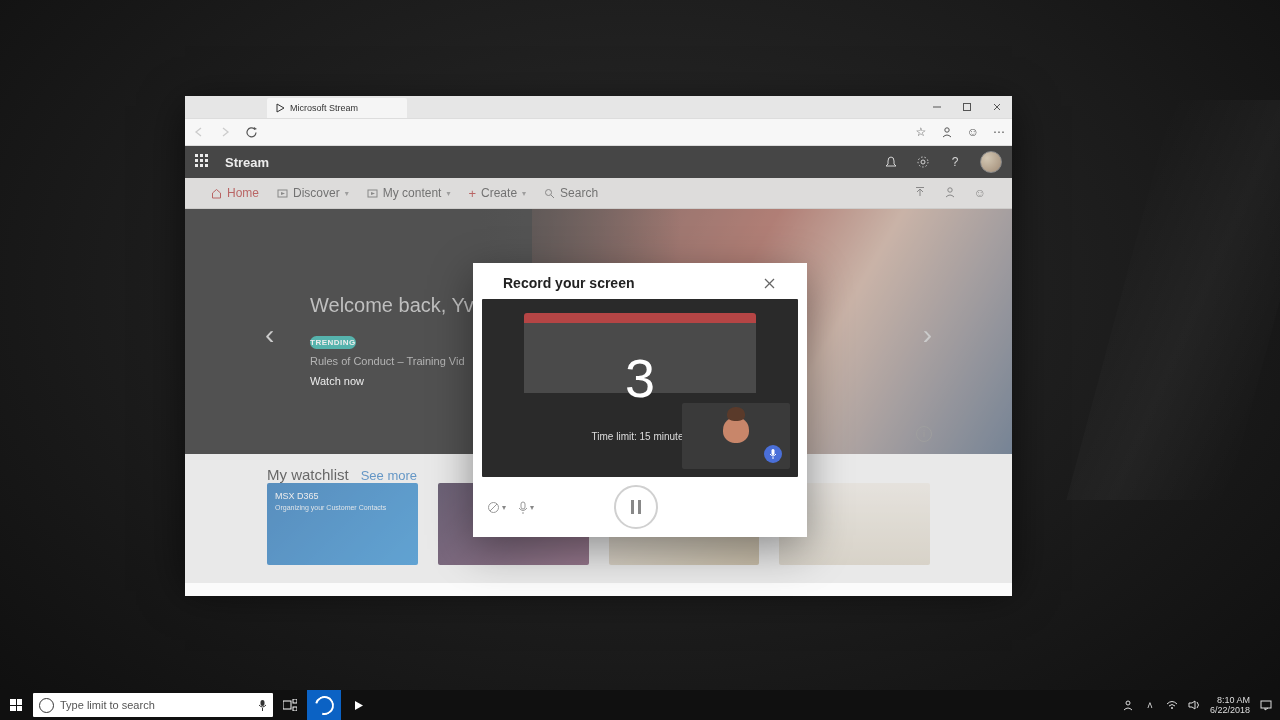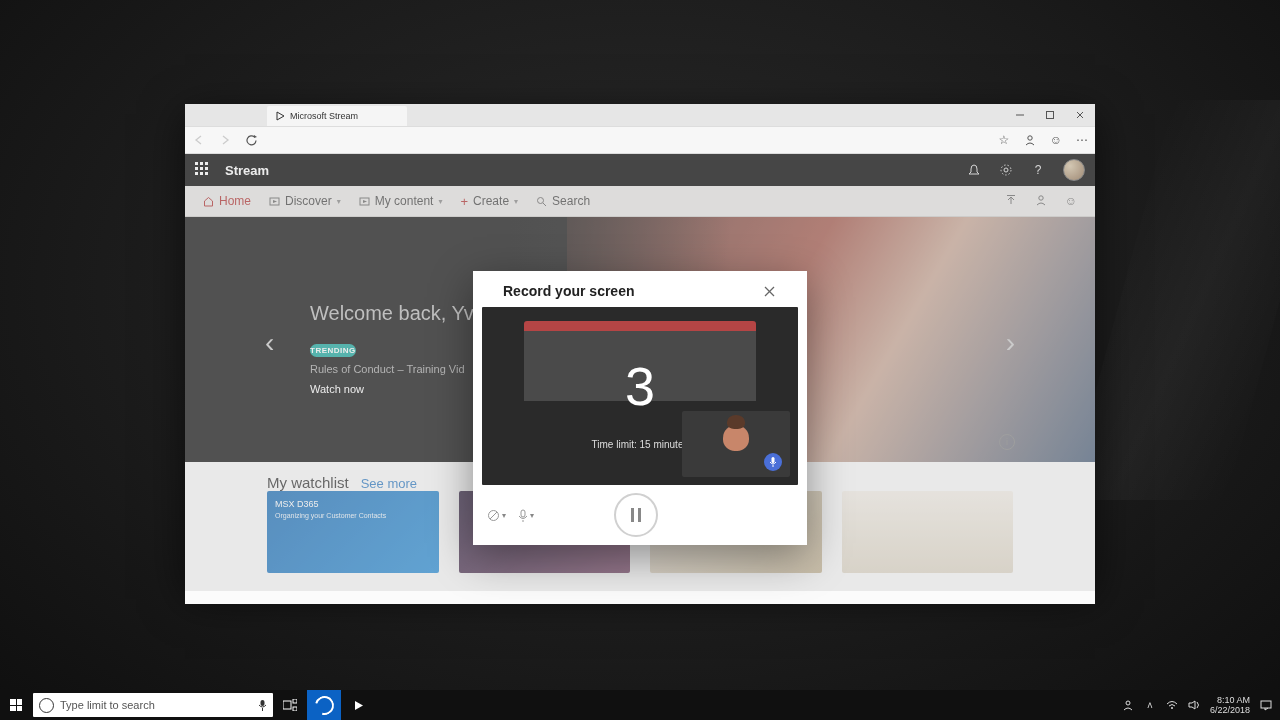--- a/index.html
+++ b/index.html
@@ -1,41 +1,41 @@
 <!DOCTYPE html>
 <html><head>
 <meta charset="utf-8">
 <style>
   html,body{margin:0;padding:0;width:1280px;height:720px;overflow:hidden;font-family:'Segoe UI',Arial,sans-serif;background:#1a1a1a;}
   .desktop{position:relative;width:1280px;height:720px;background:radial-gradient(ellipse 900px 600px at 50% 40%,#2b2b2b 0%,#1b1b1b 60%,#0f0f0f 100%);}
   
   .ray{position:absolute;right:0;top:100px;width:160px;height:400px;background:linear-gradient(100deg,rgba(255,255,255,0) 0%,rgba(255,255,255,0.04) 50%,rgba(255,255,255,0) 100%);transform:skewX(-15deg);}
   
-  .browser{position:absolute;left:185px;top:104px;width:910px;height:485px;background:#fff;box-shadow:0 10px 40px rgba(0,0,0,.6);}
+  .browser{position:absolute;left:185px;top:96px;width:827px;height:485px;background:#fff;box-shadow:0 10px 40px rgba(0,0,0,.6);}
   .tabstrip{height:22px;background:#e6e6e6;display:flex;align-items:flex-end;}
   .tab{margin-left:82px;height:20px;width:132px;background:#f5f5f5;border-top-left-radius:2px;border-top-right-radius:2px;display:flex;align-items:center;font-size:9px;color:#333;padding-left:8px;gap:5px;}
   .tab .ticon{width:10px;height:10px;display:flex;align-items:center;justify-content:center;}
   .winctrls{margin-left:auto;display:flex;}
   .winctrls div{width:30px;height:22px;display:flex;align-items:center;justify-content:center;color:#555;font-size:10px;}
   .addrbar{height:26px;background:#f7f7f7;border-top:1px solid #ddd;border-bottom:1px solid #ddd;display:flex;align-items:center;padding:0 6px;gap:10px;}
   .addrbar .nbtn{width:16px;height:16px;display:flex;align-items:center;justify-content:center;color:#888;}
   .addrbar .nbtn.disabled{color:#ccc;}
   .addrbar .urlbox{flex:1;height:18px;}
   .addrright{display:flex;gap:12px;align-items:center;color:#555;}
   .addrright div{width:14px;height:14px;display:flex;align-items:center;justify-content:center;font-size:12px;}
   
   .page{position:relative;height:437px;background:#000;}
   .o365bar{height:32px;background:#000;display:flex;align-items:center;padding:0 10px;color:#fff;}
   .waffle{width:16px;height:16px;display:grid;grid-template-columns:repeat(3,3px);grid-template-rows:repeat(3,3px);gap:2px;margin-right:14px;}
   .waffle span{background:#fff;}
   .o365bar .brand{font-size:13px;font-weight:600;}
   .o365right{margin-left:auto;display:flex;align-items:center;gap:18px;}
   .o365right .ibtn{width:14px;height:14px;color:#ddd;display:flex;align-items:center;justify-content:center;font-size:12px;}
   .avatar{width:20px;height:20px;border-radius:50%;background:radial-gradient(circle at 30% 30%,#d9c7a8,#8a6a4a);border:1px solid #666;}
-  .subnav{height:30px;background:#e9e7e5;border-bottom:1px solid #d0cecb;display:flex;align-items:center;padding:0 18px;gap:18px;font-size:12px;color:#444;}
+  .subnav{height:30px;background:#e9e7e5;border-bottom:1px solid #d0cecb;display:flex;align-items:center;padding:0 26px;gap:18px;font-size:12px;color:#444;}
   .subnav .item{display:flex;align-items:center;gap:5px;}
   .subnav .item.active{color:#b13030;}
   .subnav .chev{font-size:8px;color:#888;}
   .subright{margin-left:auto;display:flex;gap:18px;color:#666;}
   .hero{position:relative;height:245px;background:#1b1b1b;}
   .heroimg{position:absolute;right:0;top:0;bottom:0;width:58%;background:linear-gradient(120deg,#5a3a34 0%,#a4574a 40%,#caa896 60%,#4a5f7a 100%);}
   .herograd{position:absolute;left:0;top:0;bottom:0;width:60%;background:linear-gradient(90deg,#111 55%,rgba(17,17,17,0) 100%);}
   .herotext{position:absolute;left:125px;top:85px;color:#eee;}
   .welcome{font-size:20px;color:#bbb;margin-bottom:14px;}
   .trending{display:inline-block;background:#1aa89e;color:#fff;font-size:8px;font-weight:600;padding:2px 0;border-radius:8px;letter-spacing:.5px;}

